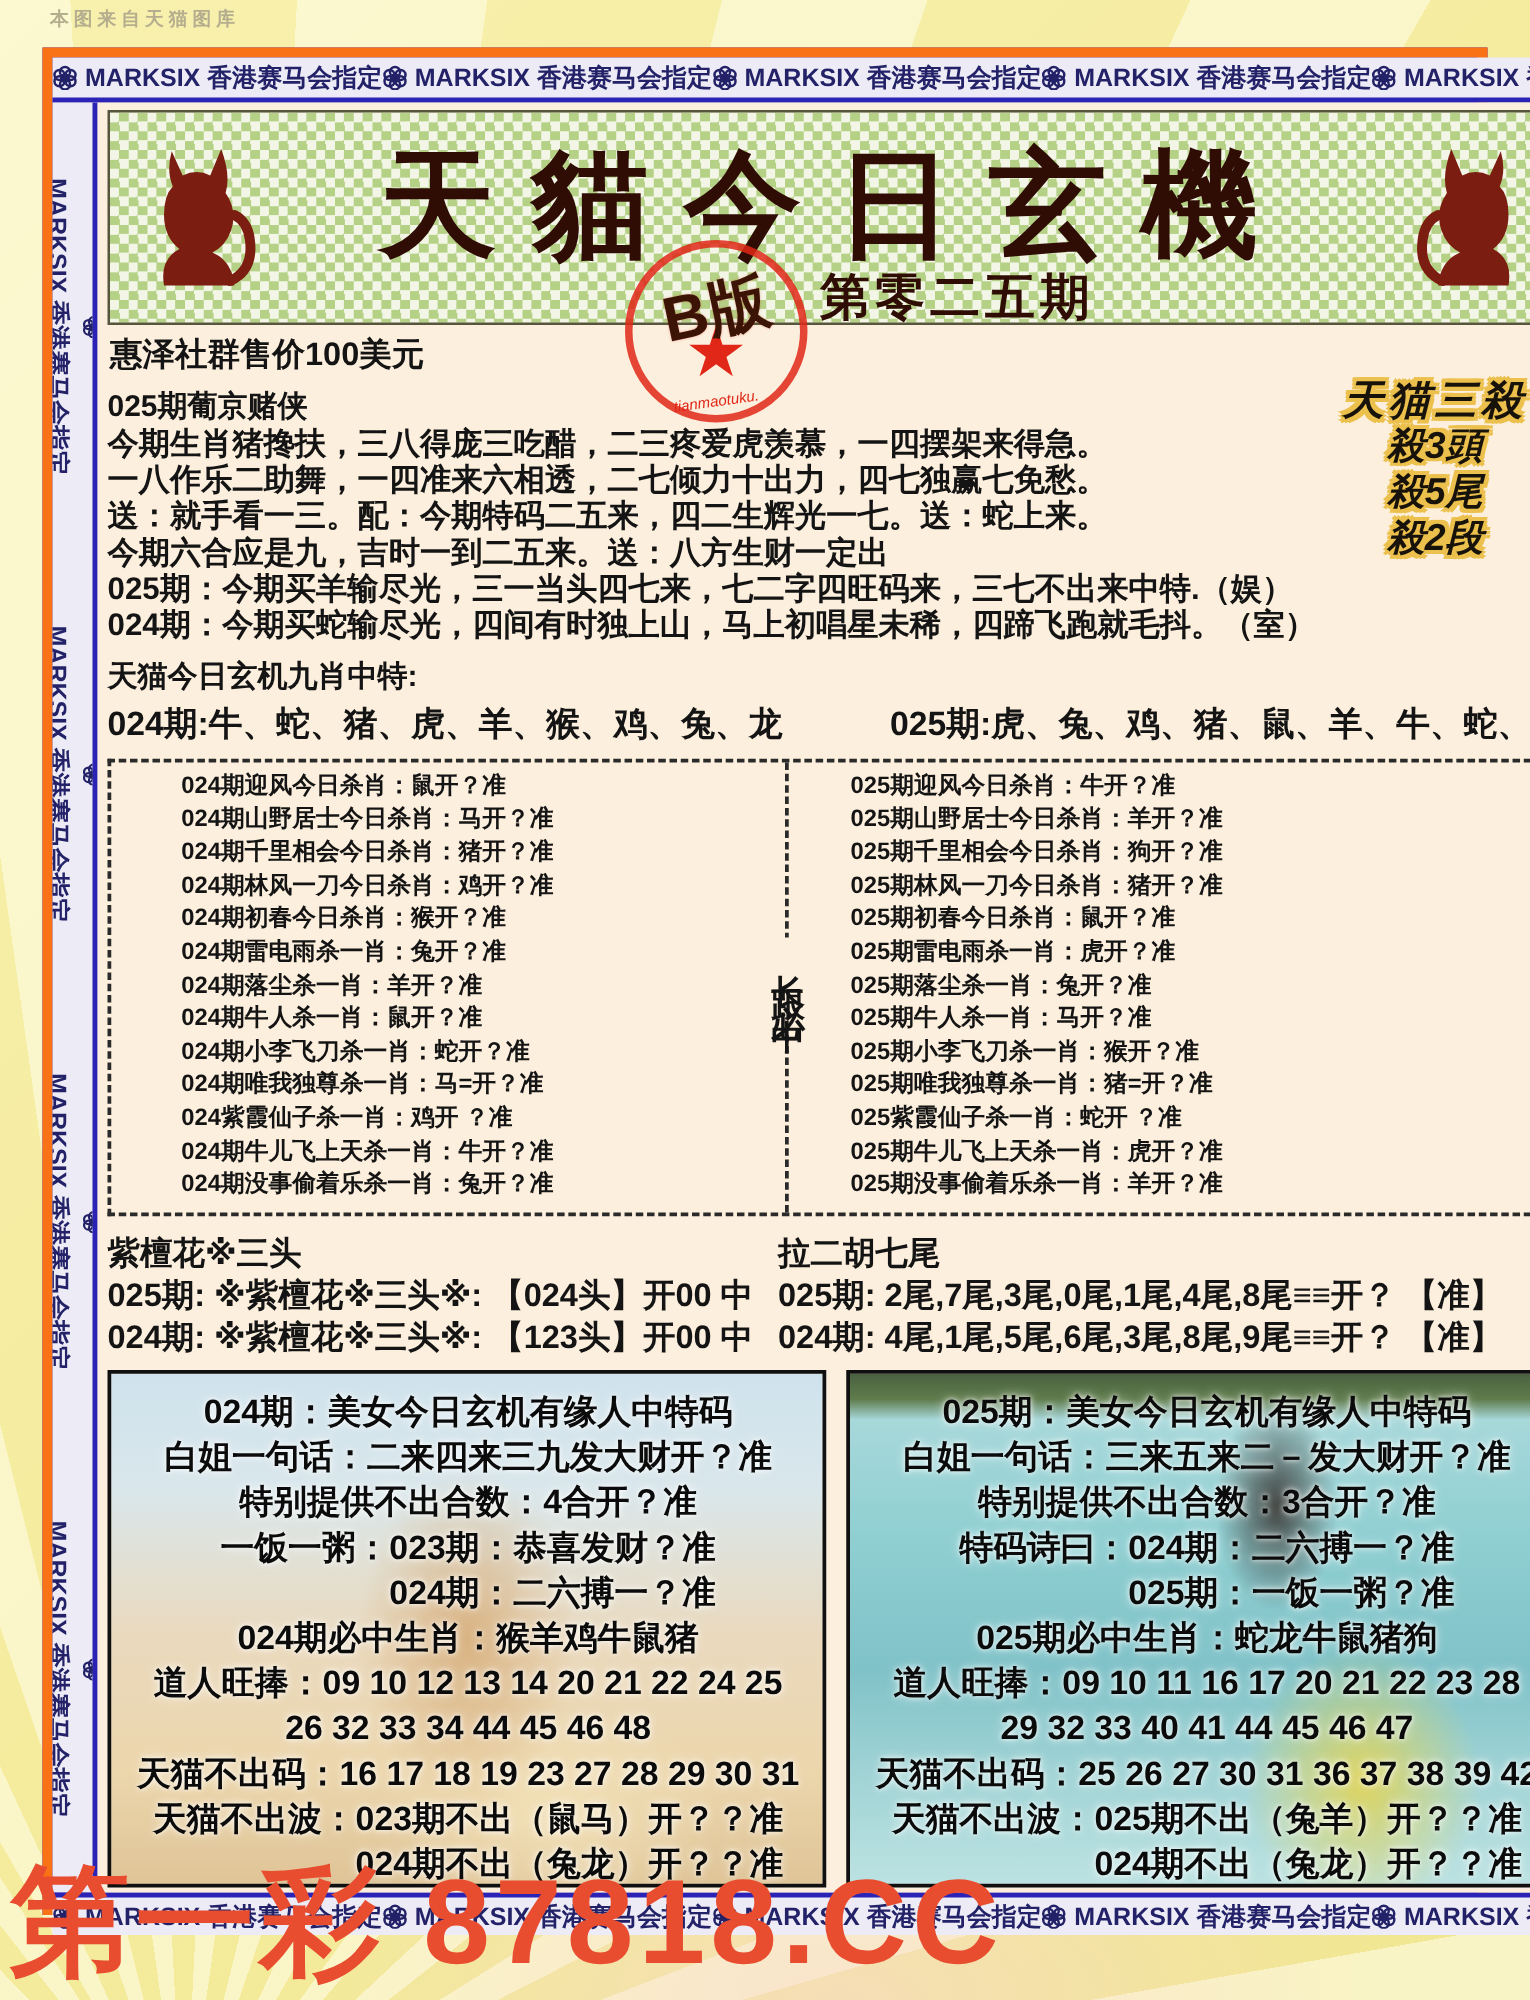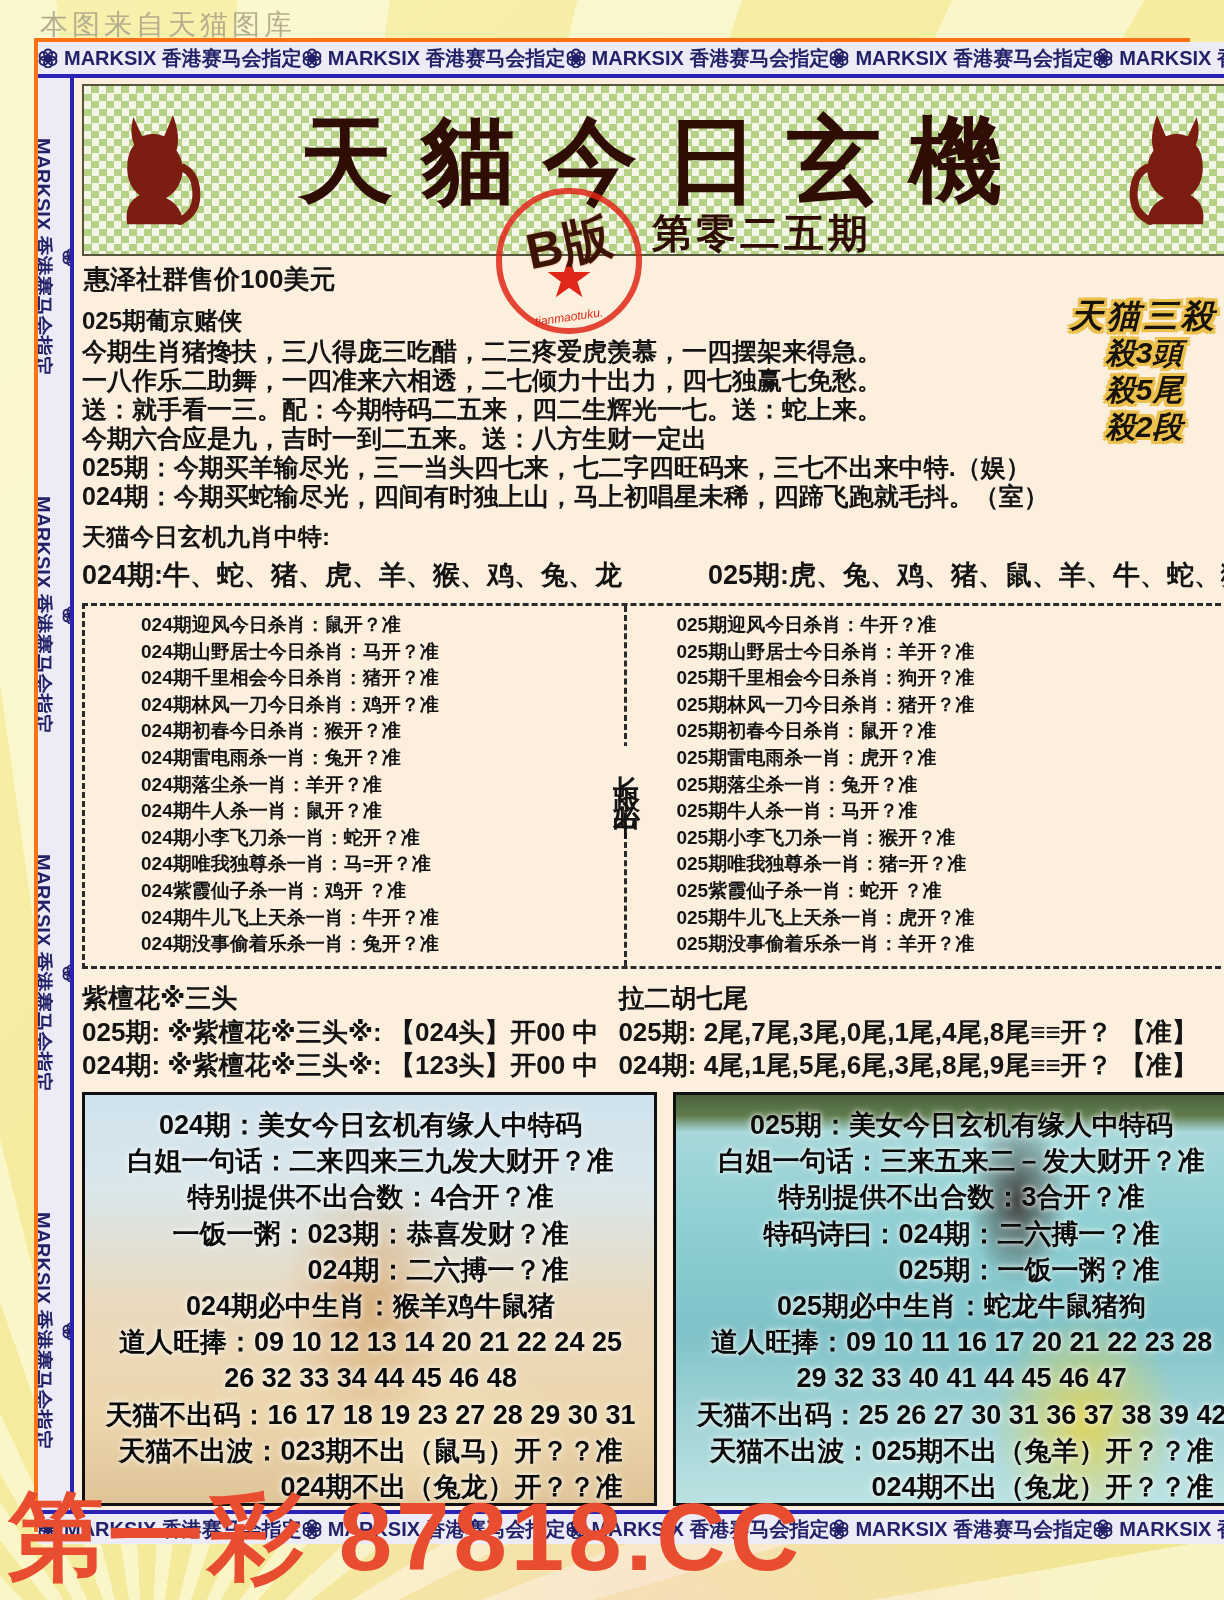--- a/index.html
+++ b/index.html
@@ -4,24 +4,24 @@
 <style>
   html,body{margin:0;padding:0;}
   body{
     width:1224px;height:1600px;position:relative;overflow:hidden;
     font-family:"Liberation Sans","DejaVu Sans",sans-serif;
     background:
       radial-gradient(600px 300px at 55% 100%, rgba(248,214,208,.55), rgba(248,214,208,0) 70%),
       repeating-conic-gradient(from -30deg at 12% 108%, rgba(255,253,230,.6) 0 5deg, rgba(244,236,160,0) 5deg 11deg),
       linear-gradient(135deg,#f8f1ae 0%,#f4eb9c 55%,#f1e692 100%);
   }
-  .wm-top{position:absolute;left:40px;top:6px;font-size:28px;color:#b5ae8e;z-index:30;letter-spacing:4px;}
+  .wm-top{position:absolute;left:40px;top:6px;font-size:15px;color:#b5ae8e;z-index:30;letter-spacing:4px;font-weight:bold;}
   .frame{
     position:absolute;left:34px;top:38px;width:1156px;height:1494px;box-sizing:border-box;
-    border:4px solid #f97316;background:#4c1d95;z-index:5;
+    border:8px solid #f97316;background:#4c1d95;z-index:5;
     display:grid;grid-template-rows:36px 1fr 34px;grid-template-columns:36px 1fr 36px;
   }
   .band{background:#ecebf6;color:#232268;font-weight:600;font-size:20px;overflow:hidden;}
   .band-h{grid-column:1/4;display:flex;align-items:center;justify-content:space-around;white-space:nowrap;}
   .band-top{grid-row:1;border-bottom:4px solid #2b23b5;}
   .band-bottom{grid-row:3;border-top:4px solid #2b23b5;}
   .band-v{grid-row:2;writing-mode:vertical-rl;text-orientation:sideways;display:flex;align-items:center;justify-content:space-around;white-space:nowrap;}
   .band-left{grid-column:1;border-right:4px solid #2b23b5;}
   .band-item{display:inline-flex;align-items:center;gap:6px;}
   .band-v .band-item{flex-direction:column;}

